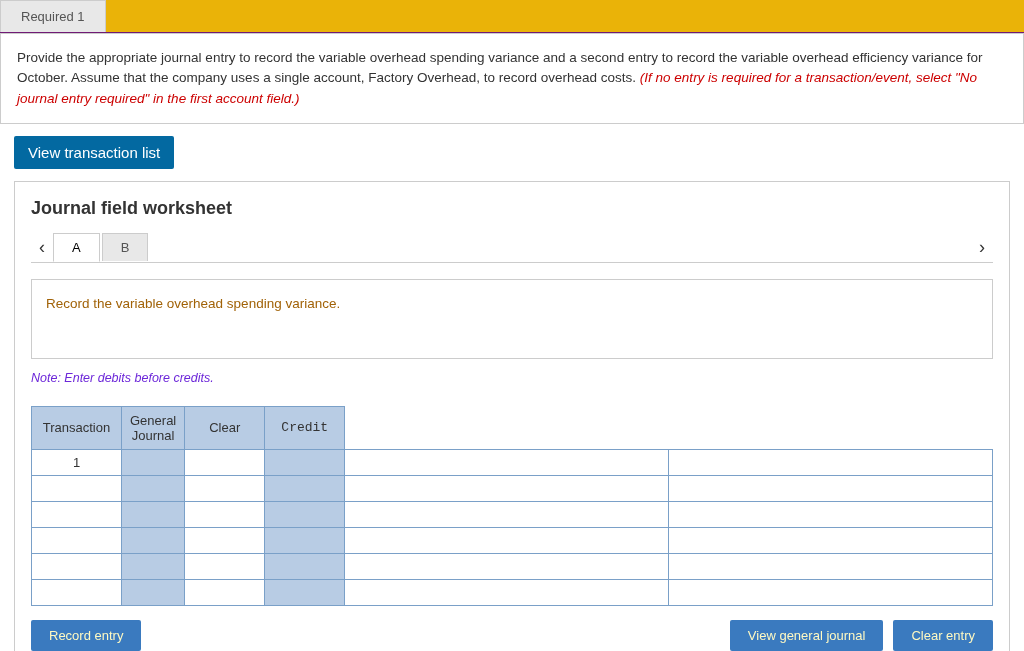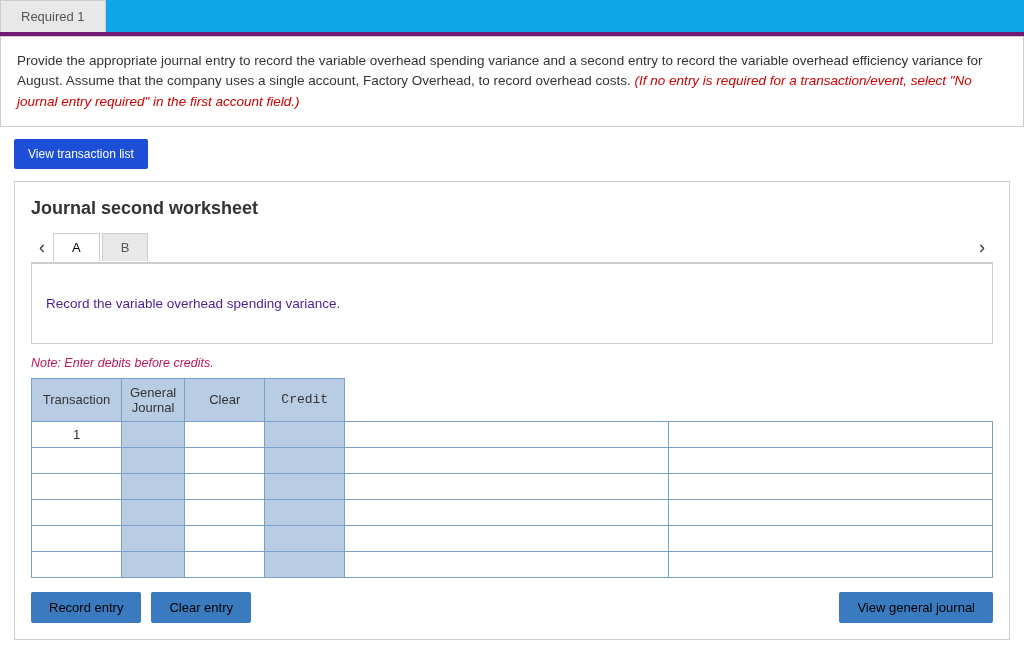--- a/index.html
+++ b/index.html
@@ -12,22 +12,22 @@
       font-size: 14px;
       background: #fff;
       color: #333;
       width: 1024px;
       min-height: 651px;
     }
 
     
     .tabs-bar {
       display: flex;
-      border-bottom: 4px solid #701a75;
-      background: #0ea5e9;
+      border-bottom: 1px solid #701a75;
+      background: #eab308;
     }
     .tab {
       padding: 8px 20px;
       cursor: pointer;
       border: 1px solid #ccc;
       border-bottom: none;
       background: #e8e8e8;
       font-size: 13px;
       color: #555;
     }
@@ -48,25 +48,25 @@
       line-height: 1.5;
     }
     .info-box .red-italic {
       color: #c00;
       font-style: italic;
     }
 
     
     .btn-view-list {
       display: inline-block;
-      background: #1d4ed8;
+      background: #0369a1;
       color: #fff;
       padding: 8px 14px;
       margin: 12px 14px;
-      font-size: 12px;
+      font-size: 15px;
       border: none;
       cursor: pointer;
       border-radius: 2px;
     }
 
     
     .worksheet-container {
       margin: 0 14px 14px 14px;
       border: 1px solid #ccc;
       padding: 16px;
@@ -110,42 +110,42 @@
       border-bottom: 1px solid #fff;
       margin-bottom: -1px;
     }
     .ws-nav-right {
       margin-left: auto;
     }
 
     
     .description-box {
       border: 1px solid #ccc;
-      padding: 32px 14px;
-      margin-top: 0;
+      padding: 16px 14px;
+      margin-top: 16px;
       margin-bottom: 12px;
       min-height: 80px;
       font-size: 13.5px;
-      color: #4c1d95;
+      color: #a16207;
       background: #fff;
     }
 
     
     .note-text {
       font-size: 12.5px;
-      color: #be185d;
+      color: #6d28d9;
       font-style: italic;
-      margin-bottom: 8px;
     }
 
     
     .journal-table {
       width: 100%;
       border-collapse: collapse;
       font-size: 13px;
+      margin-top: 21px;
     }
     .journal-table th {
       background: #b8cce4;
       border: 1px solid #7aa0c8;
       padding: 6px 8px;
       text-align: center;
       font-weight: normal;
     }
     .journal-table th.th-transaction {
       width: 90px;
@@ -191,21 +191,21 @@
       align-items: center;
       margin-top: 14px;
       gap: 10px;
     }
     .btn-action {
       padding: 8px 18px;
       font-size: 13px;
       border: none;
       cursor: pointer;
       border-radius: 2px;
-      color: #000000;
+      color: #fef9c3;
     }
     .btn-record {
       background: #3a7abf;
     }
     .btn-clear {
       background: #3a7abf;
     }
     .btn-view-journal {
       background: #3a7abf;
       margin-left: auto;
@@ -216,31 +216,31 @@
 
 
 
 
 <div class="tabs-bar">
   <div class="tab">Required 1</div>
 </div>
 
 
 <div class="info-box">
-  <span>Provide the appropriate journal entry to record the variable overhead spending variance and a second entry to record the variable overhead efficiency variance for August. Assume that the company uses a single account, Factory Overhead, to record overhead costs.</span>
+  <span>Provide the appropriate journal entry to record the variable overhead spending variance and a second entry to record the variable overhead efficiency variance for October. Assume that the company uses a single account, Factory Overhead, to record overhead costs.</span>
   <span class="red-italic">(If no entry is required for a transaction/event, select "No journal entry required" in the first account field.)</span>
 </div>
 
 
 <button class="btn-view-list">View transaction list</button>
 
 
 <div class="worksheet-container">
 
-  <div class="worksheet-title">Journal second worksheet</div>
+  <div class="worksheet-title">Journal field worksheet</div>
 
   <div class="worksheet-tabs">
     <button class="ws-nav-btn">‹</button>
     <div class="ws-tab active">A</div>
     <div class="ws-tab">B</div>
     <button class="ws-nav-btn ws-nav-right">›</button>
   </div>
 
   <div class="description-box">
     <span>Record the variable overhead spending variance.</span>
@@ -304,20 +304,20 @@
           <td><input type="text" style=""></td>
           <td class="td-arrow"></td>
           <td><input type="text" style=""></td>
           <td><input type="text" style=""></td>
         </tr>
       </tbody>
   </table>
 
   <div class="bottom-buttons">
     <button class="btn-action btn-record">Record entry</button>
+    <button class="btn-action btn-view-journal">View general journal</button>
     <button class="btn-action btn-clear">Clear entry</button>
-    <button class="btn-action btn-view-journal">View general journal</button>
   </div>
 
 </div>
 
 
 
 
 </body></html>

